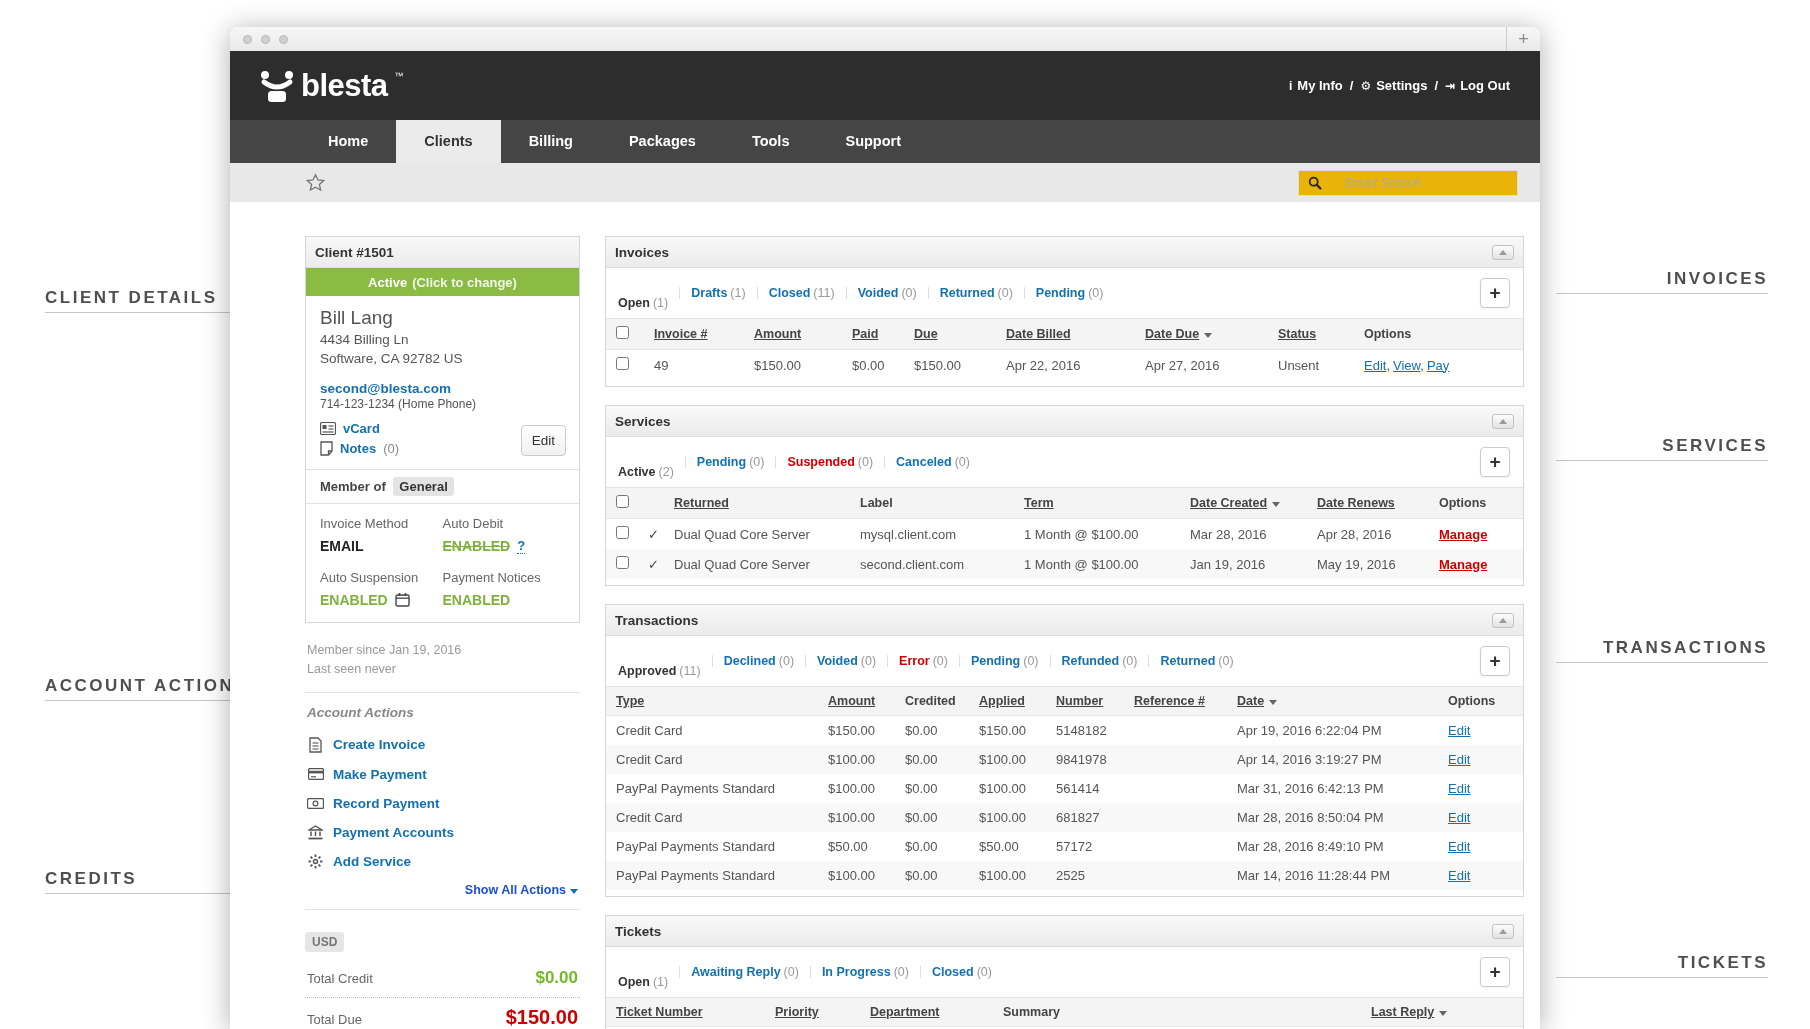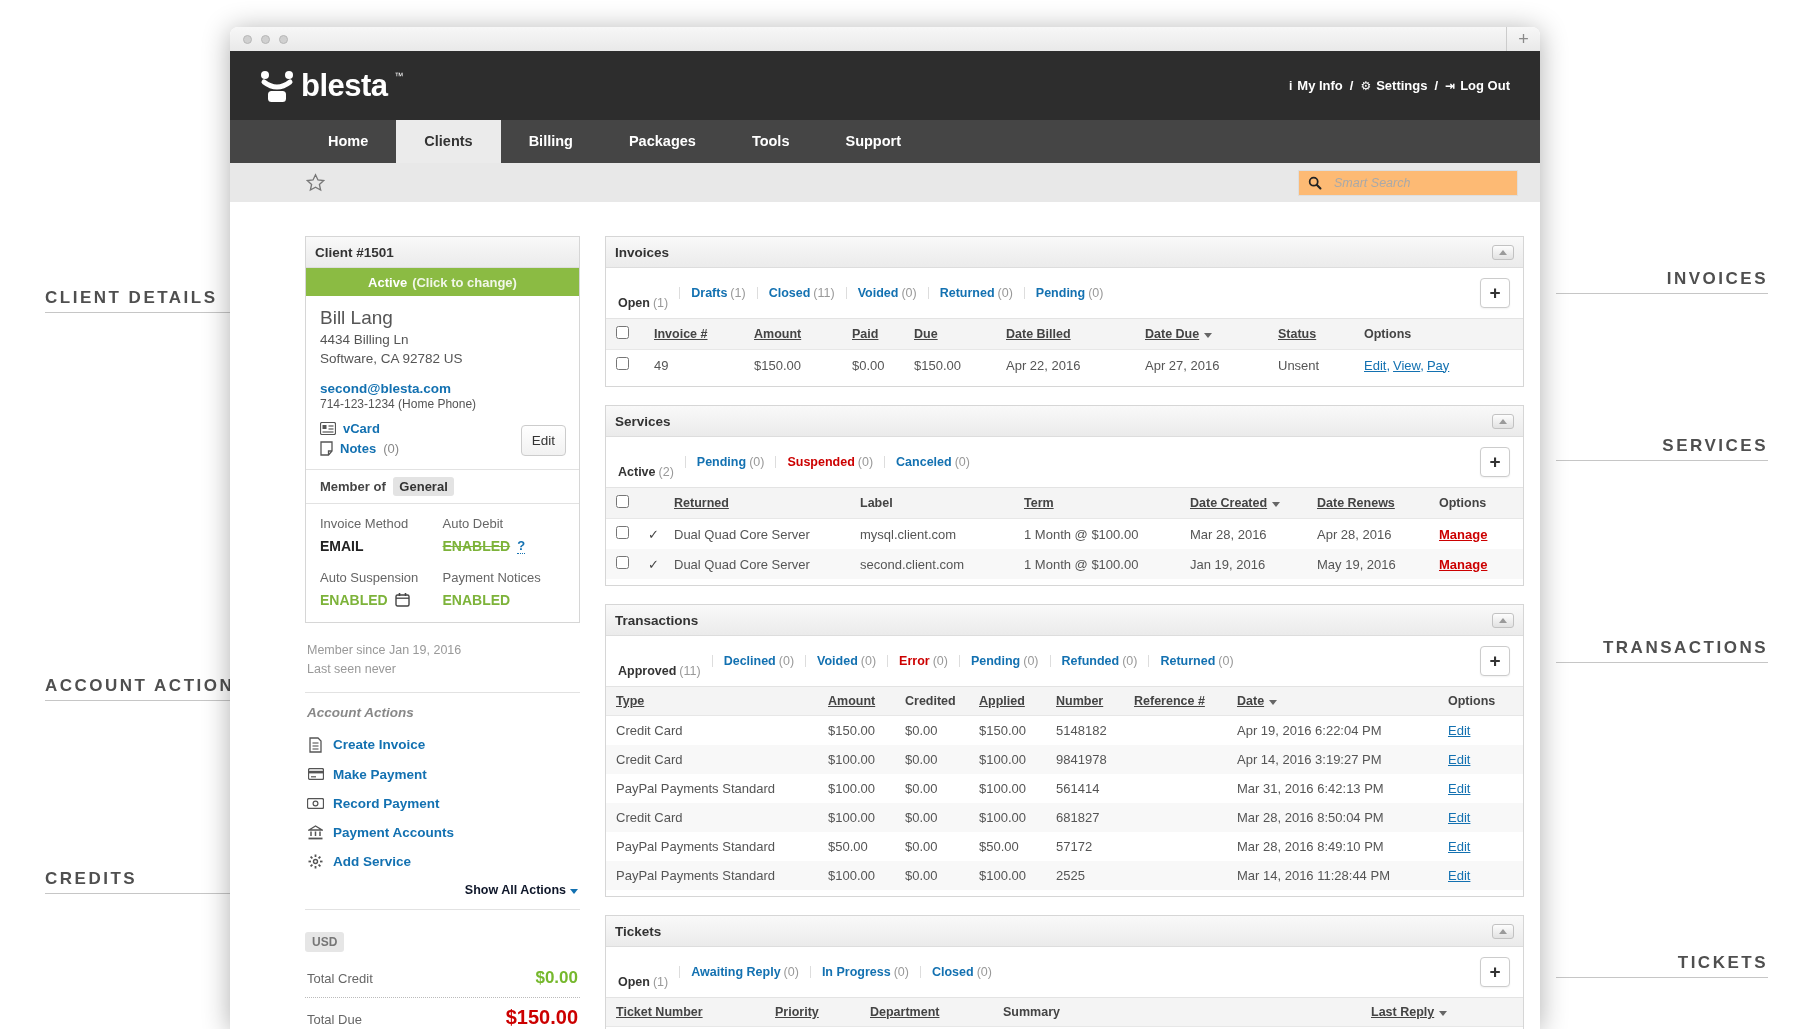--- a/index.html
+++ b/index.html
@@ -45,22 +45,22 @@
 
   
   .nav { height:43px; background:#454545; display:flex; padding-left:70px; }
   .tab { padding:0 28px; line-height:43px; color:#fff; font-weight:bold; font-size:14.5px; }
   .tab.active { background:#ebebeb; color:#333; }
 
   
   .subheader { height:39px; background:#e8e8e8; display:flex; align-items:center;
     justify-content:space-between; padding:0 22px 0 76px; }
   .star { color:#666; display:flex; }
-  .searchbox { width:220px; height:26px; background:#fdba74; border:1px solid #dedede;
-    display:flex; align-items:center; padding:0 9px; gap:12px; }
+  .searchbox { width:220px; height:26px; background:#eab308; border:1px solid #dedede;
+    display:flex; align-items:center; padding:0 9px; gap:22px; }
   .searchbox input { border:0; outline:0; flex:1; font-style:italic; font-size:12.5px; color:#555;
     font-family:"Liberation Sans","DejaVu Sans",sans-serif; background:transparent; }
   .searchbox input::placeholder { color:#a9a9a9; }
 
   
   .content { display:flex; gap:25px; padding:34px 16px 0 75px; background:#fff; }
   .leftcol { width:275px; flex:0 0 275px; }
   .maincol { flex:1; min-width:0; }
 
   
@@ -137,21 +137,21 @@
   .green { color:#7db33a; }
   .struck { text-decoration:line-through; }
   .help-q { color:#1371b1; border-bottom:1px dotted #1371b1; font-weight:bold; font-size:13px; }
   .since { color:#999; font-size:12.5px; line-height:1.55; margin:18px 2px 12px; }
   .divider { border-top:1px solid #e2e2e2; margin:0 0 12px; }
   .aa-head { font-style:italic; font-weight:bold; color:#888; font-size:13.5px; margin:2px 2px 17px; }
   .action { display:flex; align-items:center; gap:9px; margin:0 2px 14px; }
   .action a { color:#1371b1; font-weight:bold; font-size:13.5px; }
   .action .mini-icon { width:17px; justify-content:center; }
   .show-all { text-align:right; font-size:12.5px; margin:2px 2px 12px; }
-  .show-all a { color:#0f172a; font-weight:bold; }
+  .show-all a { color:#1d4ed8; font-weight:bold; }
   .caret-down { display:inline-block; width:0; height:0; border-left:4px solid transparent;
     border-right:4px solid transparent; border-top:5px solid #1371b1; margin-left:4px; }
   .usd-badge { display:inline-block; background:#e6e6e6; color:#777; font-weight:bold; font-size:12px;
     padding:3px 7px; border-radius:3px; margin:10px 0 8px; }
   .total-row { display:flex; justify-content:space-between; align-items:baseline;
     border-bottom:1px dotted #bbb; padding:8px 2px 9px; }
   .total-label { color:#666; font-size:13px; }
   .tc-val { color:#76b82d; font-weight:bold; font-size:17px; }
   .td-val { color:#c00; font-weight:bold; font-size:20px; }
 </style>

